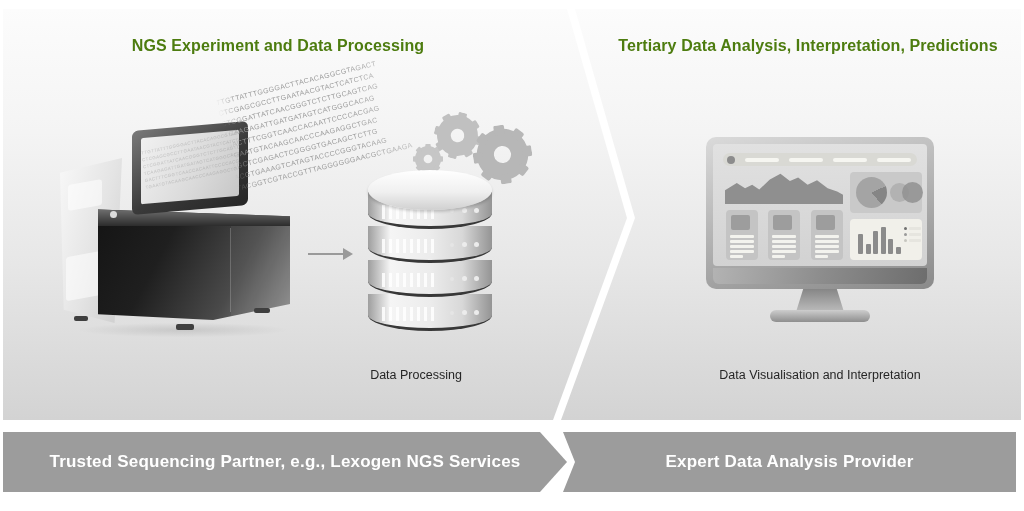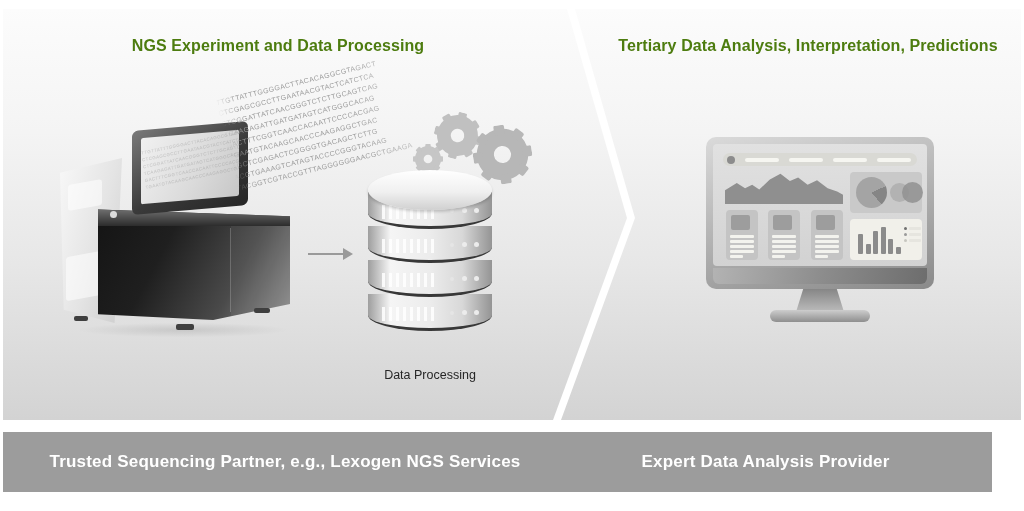--- a/index.html
+++ b/index.html
@@ -16,21 +16,21 @@
     clip-path:polygon(17px 0,463px 0,463px 411px,3px 411px,77px 209px);}
 
   
   .sec-title{top:37px;font-size:16px;font-weight:bold;color:#4d7c0f;text-align:center;letter-spacing:.1px;}
   .title-left{left:48px;width:460px;}
   .title-right{left:598px;width:420px;}
 
   
   .caption{font-size:12.5px;color:#262626;text-align:center;line-height:1.5;}
   .cap-machine{left:28px;top:356px;width:280px;}
-  .cap-db{left:356px;top:366px;width:148px;}
+  .cap-db{left:342px;top:366px;width:148px;}
   .cap-monitor{left:630px;top:366px;width:380px;}
 
   
   .machine{left:58px;top:128px;width:240px;height:210px;}
   .m-shadow{left:10px;top:194px;width:230px;height:16px;
     background:radial-gradient(ellipse at center,rgba(0,0,0,.10),rgba(0,0,0,0) 65%);}
   .m-side{left:2px;top:30px;width:62px;height:165px;
     clip-path:polygon(0 9%,100% 0,88% 100%,6% 92%);
     background:linear-gradient(105deg,#f8f8f8 0%,#e4e4e4 55%,#cdcdcd 100%);}
   .m-side-inset{background:rgba(255,255,255,.55);border-radius:3px;transform:skewY(-10deg);}
@@ -132,21 +132,21 @@
   .li1{top:8px;} .li2{top:14px;} .li3{top:20px;}
   .list-dot{left:0;top:0;width:3px;height:3px;border-radius:50%;}
   .ld1{background:#707070;} .ld2{background:#9a9a9a;} .ld3{background:#c7c6c0;}
   .list-line{left:5px;top:0;width:12px;height:3px;border-radius:1px;background:#e6e5df;}
 
   
   .banner{top:432px;height:60px;background:#9c9c9c;color:#ffffff;font-weight:bold;
     font-size:17px;line-height:60px;text-align:center;letter-spacing:.2px;}
   .banner-left{left:3px;width:564px;
     clip-path:polygon(0 0,537px 0,564px 30px,537px 60px,0 60px);}
-  .banner-right{left:539px;width:453px;
+  .banner-right{left:563px;width:453px;
     clip-path:polygon(0 0,453px 0,453px 60px,0 60px,12px 30px);}
   .banner span{position:static;text-align:center;}
 </style>
 </head>
 <body>
 
 <div class="stage">
 
   <div class="panel panel-left"></div>
   <div class="panel panel-right"></div>
@@ -331,20 +331,21 @@
           </div>
         </div>
       </div>
       <div class="mon-bezel"></div>
     </div>
     <div class="mon-neck"></div>
     <div class="mon-base"></div>
   </div>
 
   <div class="caption cap-db">Data Processing</div>
+  <div class="caption cap-monitor">Data Visualisation and Interpretation</div>
 
   <div class="banner banner-left">
     <span>Trusted Sequencing Partner, e.g., Lexogen NGS Services</span>
   </div>
   <div class="banner banner-right">
     <span>Expert Data Analysis Provider</span>
   </div>
 
 </div>
 

